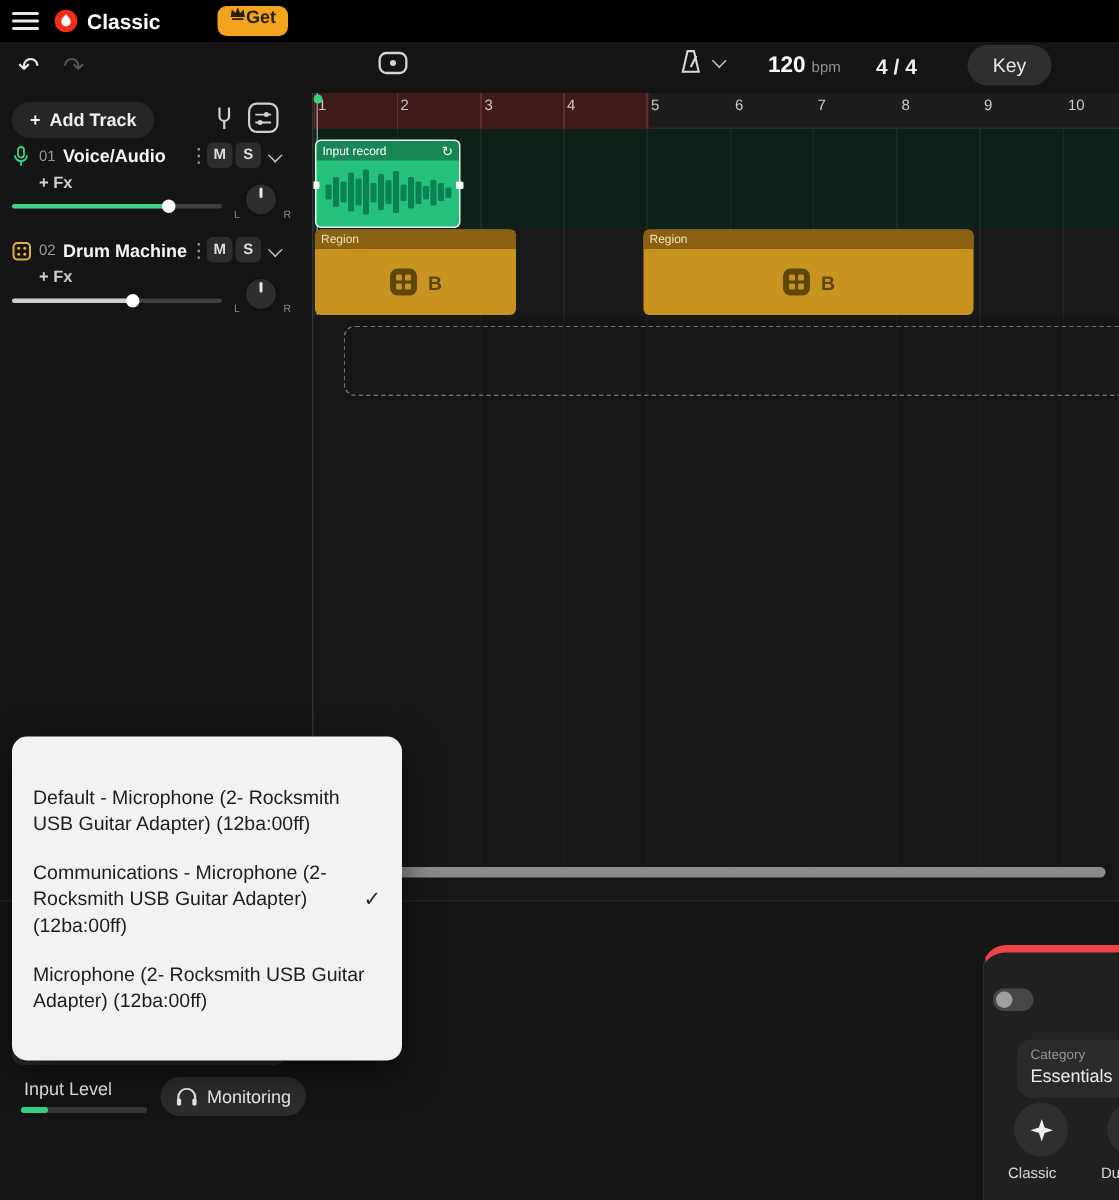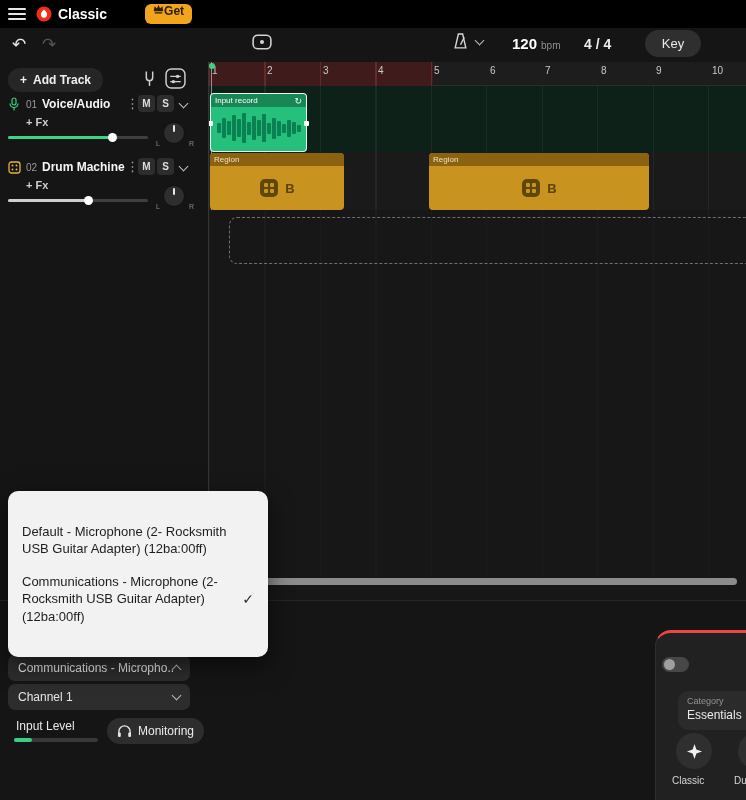--- a/index.html
+++ b/index.html
@@ -84,21 +84,21 @@
 
   
   .select{position:absolute;width:182px;height:26px;background:#2d2d2d;border-radius:7px;display:flex;align-items:center;padding:0 10px;font-size:12px;color:#e5e5e5;cursor:pointer}
   .select .stext{flex:1;white-space:nowrap;overflow:hidden}
   .inlevel-lbl{position:absolute;left:16px;top:719px;font-size:12px;color:#e8e8e8}
   .meter{position:absolute;left:14px;top:738px;width:84px;height:4px;background:#383838;border-radius:2px}
   .meter .mfill{width:18px;height:4px;background:#35d184;border-radius:2px}
   .monitor-btn{position:absolute;left:107px;top:718px;height:26px;background:#2d2d2d;border:none;border-radius:13px;display:flex;align-items:center;gap:6px;padding:0 10px;font-size:12px;color:#ececec;font-family:inherit;cursor:pointer}
 
   
-  .presets-panel{position:absolute;left:655px;top:630px;width:91px;height:170px;background:#212121;border-top-left-radius:16px;border-top:3px solid #ef4444;border-left:1px solid #2e2e2e;overflow:hidden}
+  .presets-panel{position:absolute;left:655px;top:630px;width:91px;height:170px;background:#212121;border-top-left-radius:16px;border-top:5px solid #ef4444;border-left:1px solid #2e2e2e;overflow:hidden}
   .toggle{position:absolute;left:6px;top:24px;width:27px;height:15px;background:#474747;border-radius:8px;cursor:pointer}
   .toggle i{position:absolute;left:2px;top:2px;width:11px;height:11px;background:#9f9f9f;border-radius:50%}
   .cat-chip{position:absolute;left:22px;top:58px;width:80px;height:39px;background:#2b2b2b;border-radius:10px 0 0 10px;padding:5px 9px;cursor:pointer}
   .cat-lbl{font-size:9px;color:#949494}
   .cat-val{font-size:12px;color:#ebebeb;margin-top:2px}
   .preset{position:absolute;top:100px;width:44px;cursor:pointer}
   .preset-circle{width:36px;height:36px;margin:0 auto;background:#2f2f2f;border-radius:50%;display:flex;align-items:center;justify-content:center}
   .preset-lbl{font-size:10px;color:#d8d8d8;margin-top:6px}
 </style>
 </head>
@@ -313,20 +313,23 @@
   <div class="bottom-divider"></div>
 
   <div class="menu">
     <div class="menu-item">
       <span class="txt">Default - Microphone (2- Rocksmith USB Guitar Adapter) (12ba:00ff)</span>
     </div>
     <div class="menu-item">
       <span class="txt">Communications - Microphone (2- Rocksmith USB Guitar Adapter) (12ba:00ff)</span>
       <span class="check">✓</span>
     </div>
+    <div class="menu-item">
+      <span class="txt">Microphone (2- Rocksmith USB Guitar Adapter) (12ba:00ff)</span>
+    </div>
   </div>
 
   <div class="select" style="left:8px;top:655px">
     <span class="stext">Communications - Micropho...</span>
     <span class="chev up" style="margin-top:3px"></span>
   </div>
   <div class="select" style="left:8px;top:684px">
     <span class="stext">Channel 1</span>
     <span class="chev down" style="margin-top:-3px"></span>
   </div>

